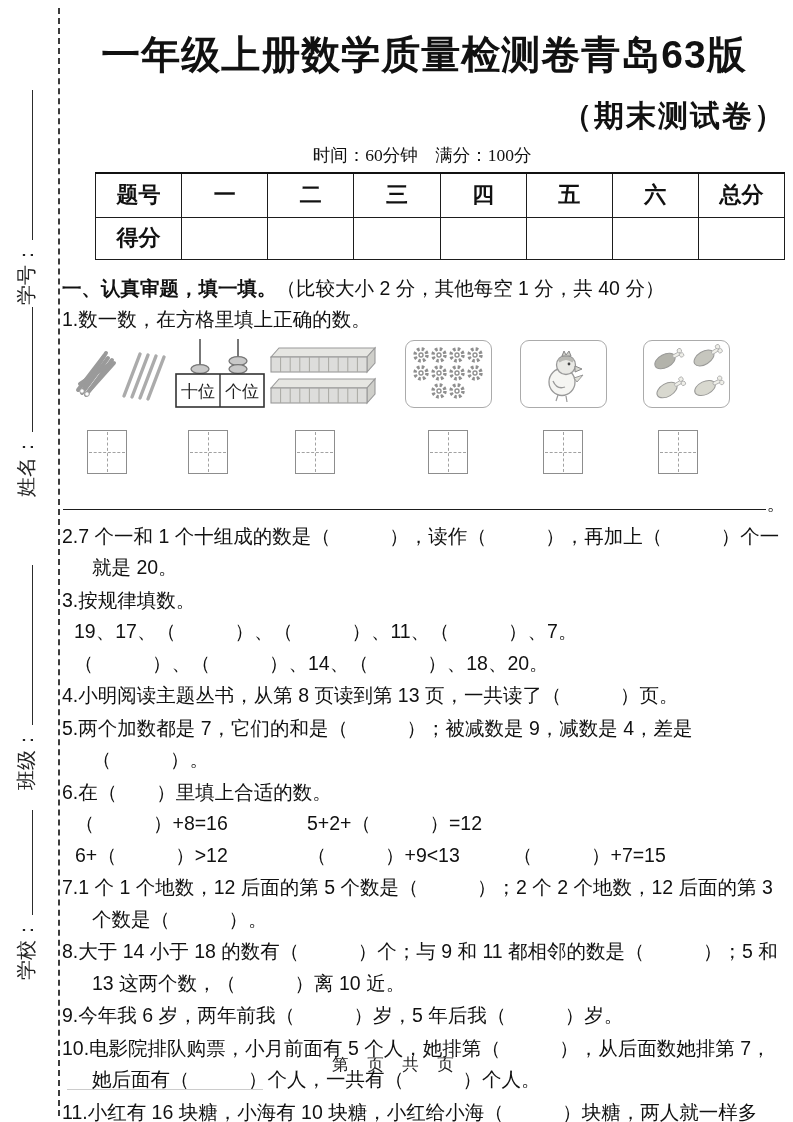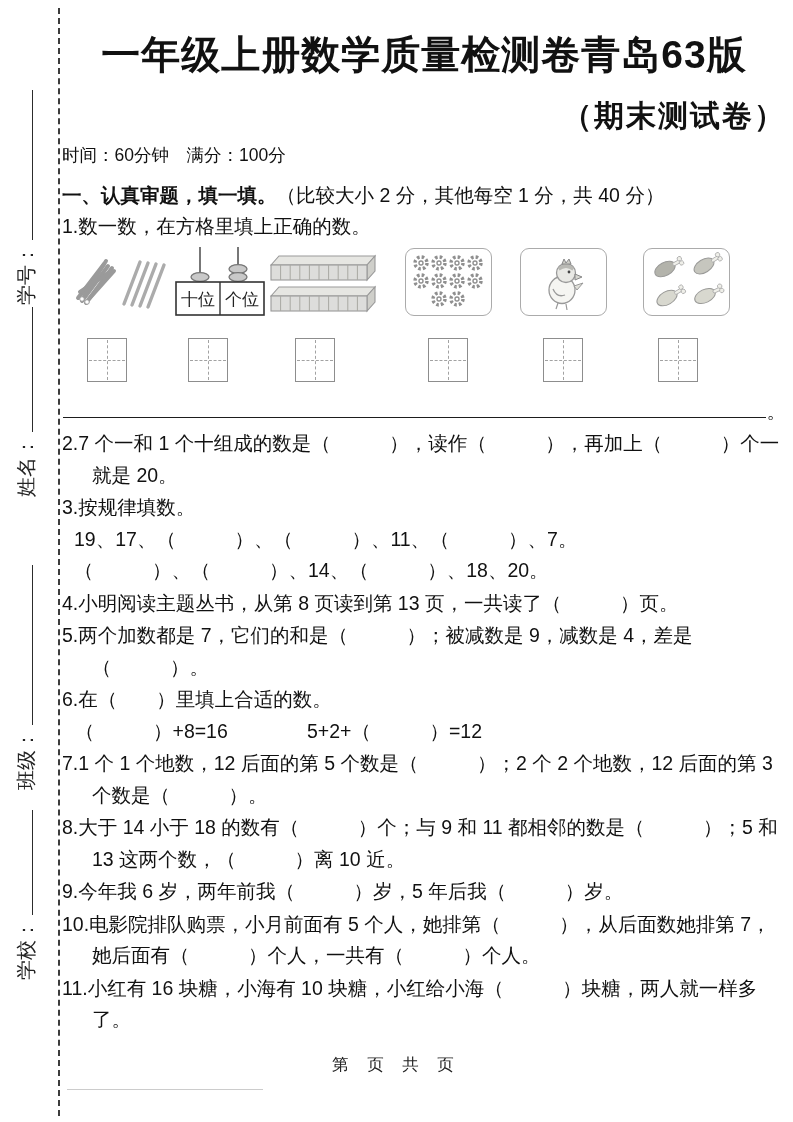--- a/index.html
+++ b/index.html
@@ -20,21 +20,21 @@
     transform:rotate(-90deg); transform-origin:0 0;
     display:flex; align-items:baseline; gap:5px; white-space:nowrap;
     font-size:20px; color:#222;
   }
   .side-line { display:inline-block; height:3px; border-bottom:1.8px solid #2c2c2c; }
 
   
   .content { position:absolute; left:62px; top:0; width:724px; }
   .title { margin:28px 0 0; text-align:center; font-size:39px; font-weight:bold; letter-spacing:1px; }
   .subtitle { margin:14px 0 0; text-align:right; font-size:30px; font-weight:bold; letter-spacing:2px; }
-  .meta { margin:6px 4px 0 0; text-align:left; font-size:17.5px; }
+  .meta { margin:6px 4px 0 0; text-align:center; font-size:17.5px;font-family:Liberation Serif, serif; }
 
   table.score { width:690px; margin:5px 0 0 33px; border-collapse:collapse; table-layout:fixed; }
   table.score td {
     border:1.6px solid #1d1d1d; text-align:center; vertical-align:middle;
     font-size:22px; font-weight:600; height:44px; padding:0;
   }
   table.score tr:first-child td { border-top:2.8px solid #111; }
   table.score tr:last-child td { height:42px; }
 
   .sec-heading { margin:13px 0 0; font-size:19.5px; line-height:30px; }
@@ -101,20 +101,44 @@
       <span class="side-line" style="width:105px"></span>
     </div>
   </div>
 
   <div class="content">
 
     <div class="title">一年级上册数学质量检测卷青岛63版</div>
     <div class="subtitle">（期末测试卷）</div>
     <div class="meta">时间：60分钟　满分：100分</div>
 
+    <table class="score">
+      <tbody>
+          <tr>
+        <td>题号</td>
+        <td>一</td>
+        <td>二</td>
+        <td>三</td>
+        <td>四</td>
+        <td>五</td>
+        <td>六</td>
+        <td>总分</td>
+      </tr>
+      <tr>
+        <td>得分</td>
+        <td></td>
+        <td></td>
+        <td></td>
+        <td></td>
+        <td></td>
+        <td></td>
+        <td></td>
+      </tr>
+    </tbody>
+      </table>
 
     <div class="sec-heading">
       <span class="b">一、认真审题，填一填。</span><span>（比较大小 2 分，其他每空 1 分，共 40 分）</span>
     </div>
 
     <div class="q">1.数一数，在方格里填上正确的数。</div>
 
     <div class="q1-figs">
 
       <svg class="fig" style="left:10px" width="100" height="72" viewBox="0 0 100 72">
@@ -235,20 +259,25 @@
     <div class="q-sub">（　　　）、（　　　）、14、（　　　）、18、20。</div>
 
     <div class="q">4.小明阅读主题丛书，从第 8 页读到第 13 页，一共读了（　　　）页。</div>
     <div class="q">5.两个加数都是 7，它们的和是（　　　）；被减数是 9，减数是 4，差是（　　　）。</div>
 
     <div class="q">6.在（　　）里填上合适的数。</div>
     <div class="eq-row">
       <span>（　　　）+8=16</span>
       <span>5+2+（　　　）=12</span>
     </div>
+    <div class="eq-row">
+      <span>6+（　　　）&gt;12</span>
+      <span>（　　　）+9&lt;13</span>
+      <span>（　　　）+7=15</span>
+    </div>
 
     <div class="q">7.1 个 1 个地数，12 后面的第 5 个数是（　　　）；2 个 2 个地数，12 后面的第 3 个数是（　　　）。</div>
     <div class="q">8.大于 14 小于 18 的数有（　　　）个；与 9 和 11 都相邻的数是（　　　）；5 和 13 这两个数，（　　　）离 10 近。</div>
     <div class="q">9.今年我 6 岁，两年前我（　　　）岁，5 年后我（　　　）岁。</div>
     <div class="q">10.电影院排队购票，小月前面有 5 个人，她排第（　　　），从后面数她排第 7，她后面有（　　　）个人，一共有（　　　）个人。</div>
     <div class="q">11.小红有 16 块糖，小海有 10 块糖，小红给小海（　　　）块糖，两人就一样多了。</div>
 
   </div>
 
   <div class="footer-line"></div>

